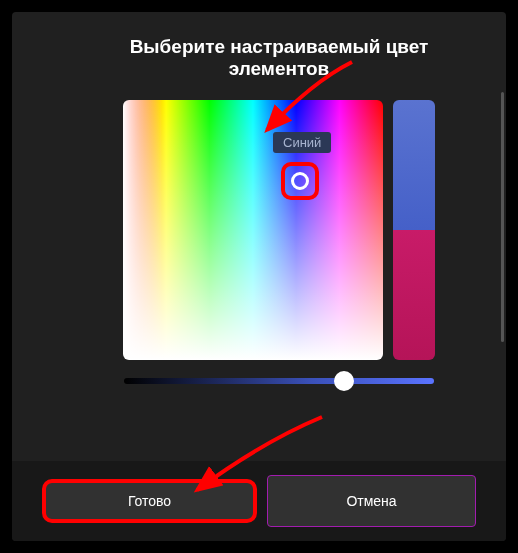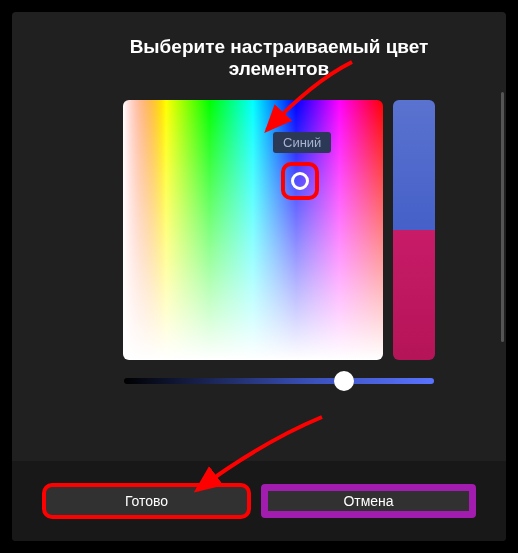--- a/index.html
+++ b/index.html
@@ -142,33 +142,33 @@
       height: 80px;
       background: #181818;
       display: flex;
       align-items: center;
       justify-content: center;
       gap: 10px;
       padding: 0 30px;
     }
     .btn {
       flex: 1;
-      height: 34px;
+      height: 52px;
       background: #313131;
-      border: 7px solid #a21caf;
+      border: 1px solid #a21caf;
       color: #fff;
       font-size: 14px;
       border-radius: 4px;
       cursor: pointer;
       font-family: inherit;
     }
     .btn.highlight {
       border: 4px solid #ff0000;
       border-radius: 10px;
-      height: 36px;
+      height: 44px;
     }
     
     .arrow {
       position: absolute;
       pointer-events: none;
     }
     .scrollbar {
       position: absolute;
       right: 2px;
       top: 80px;

